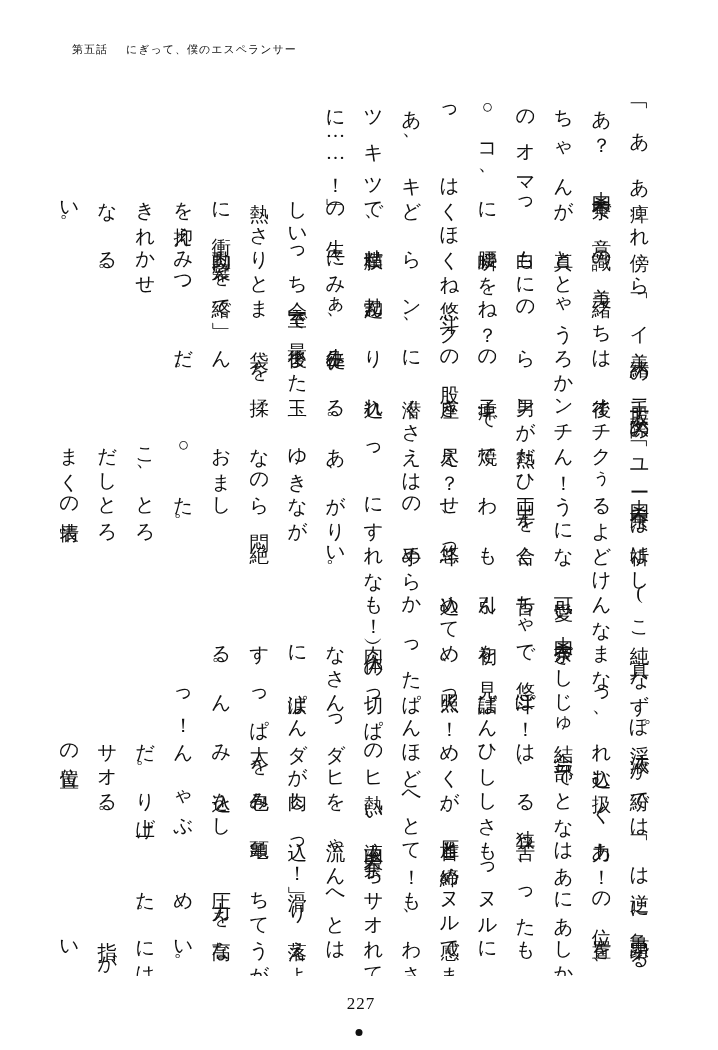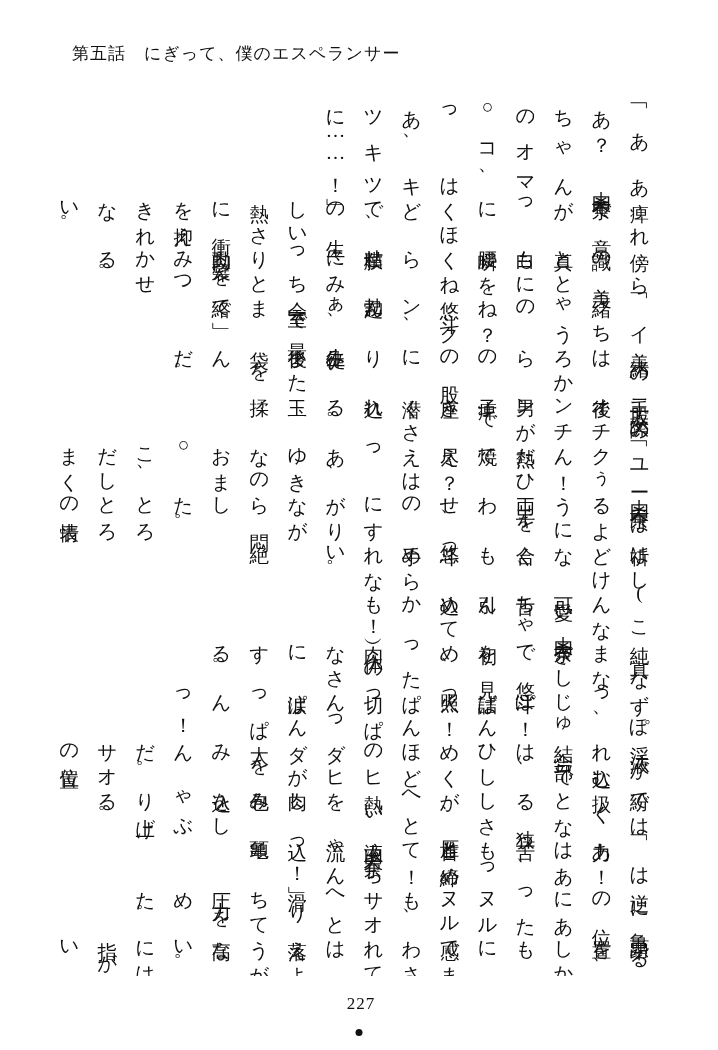--- a/index.html
+++ b/index.html
@@ -20,21 +20,21 @@
     inset: 0;
     width: 718px;
     height: 1050px;
     background: #fff;
   }
   
   .runhead {
     position: absolute;
     top: 42px;
     left: 72px;
-    font-size: 17px;
+    font-size: 11px;
     letter-spacing: 1px;
     white-space: nowrap;
     color: #111;
   }
   .runhead .num {
     margin-right: 18px;
   }
   
   .body-text {
     position: absolute;

